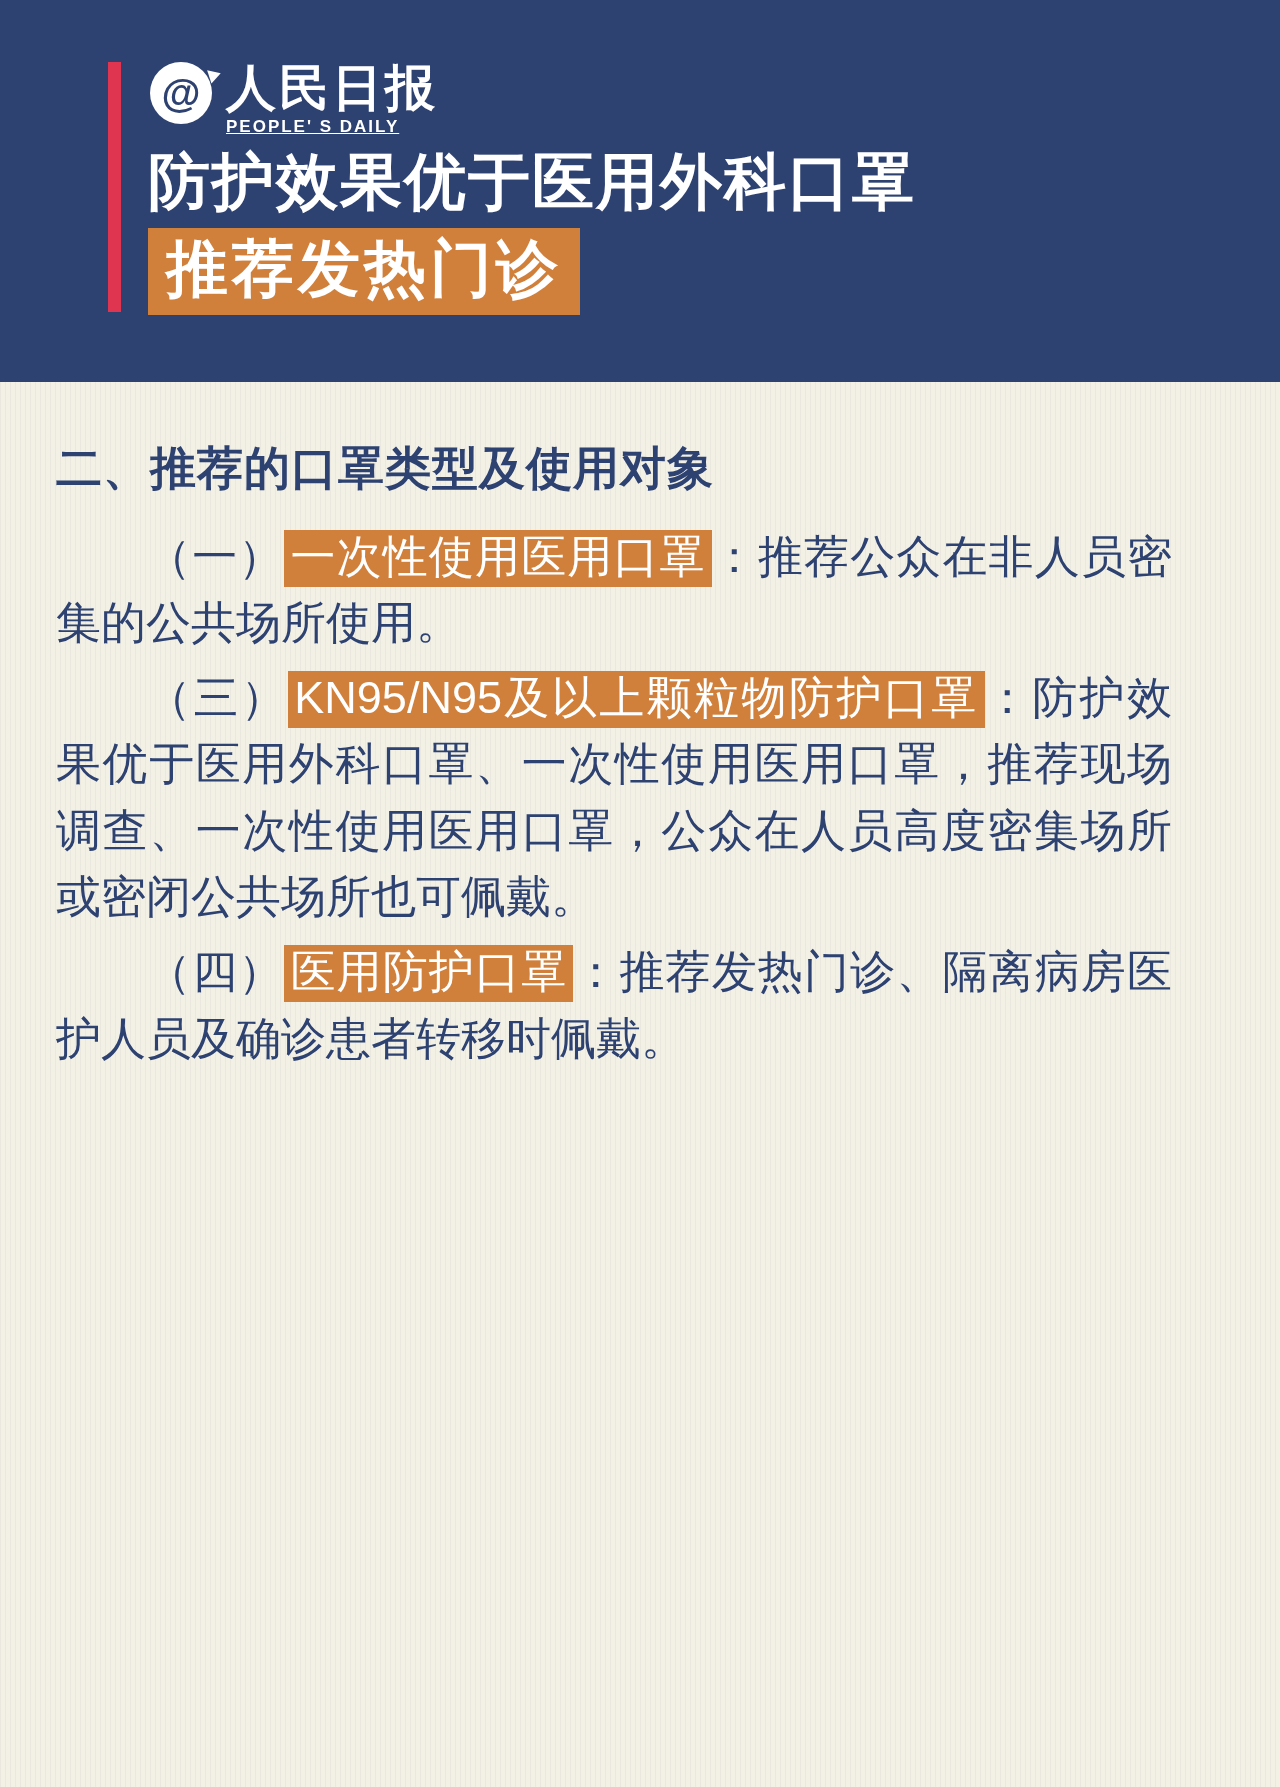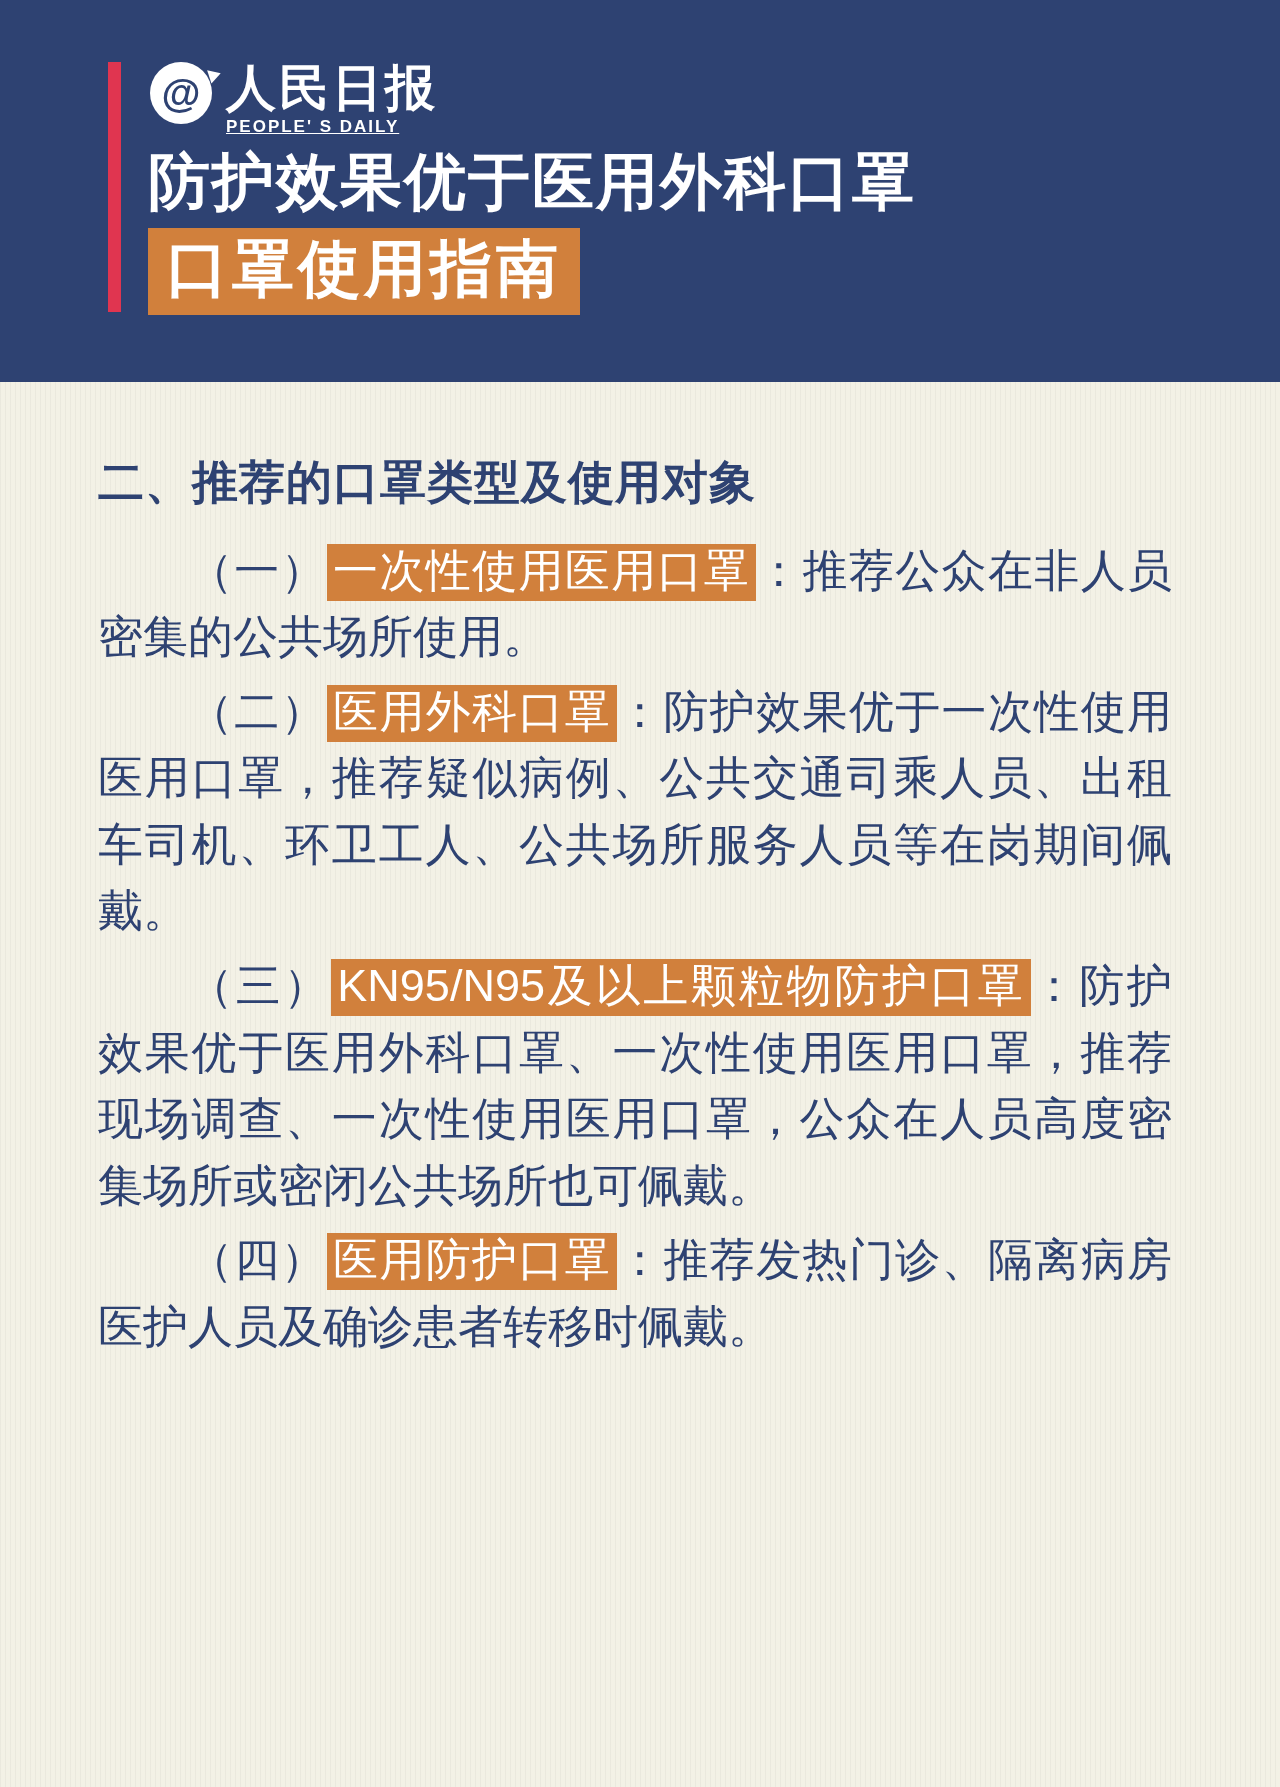--- a/index.html
+++ b/index.html
@@ -124,23 +124,23 @@
     font-weight: bold;
     letter-spacing: 4px;
     padding: 8px 18px 14px 18px;
     line-height: 1.05;
   }
 
   
   .content {
     position: absolute;
     left: 0;
-    top: 396px;
-    width: 1280px;
-    padding: 58px 108px 0 98px;
+    top: 382px;
+    width: 1280px;
+    padding: 58px 108px 0 56px;
     box-sizing: border-box;
   }
 
   .section-heading {
     color: #2e4272;
     font-size: 46px;
     font-weight: bold;
     letter-spacing: 1px;
     margin: 0 0 26px 0;
     line-height: 1.25;
@@ -180,34 +180,31 @@
       </div>
       <div class="brand-text">
         <div class="brand-cn">人民日报</div>
         <div class="brand-en">PEOPLE' S DAILY</div>
       </div>
     </div>
 
     <div class="header-title">防护效果优于医用外科口罩</div>
 
     <div class="header-subtitle-wrap">
-      <span class="header-subtitle">口罩使用指南</span>
+      <span class="header-subtitle">推荐发热门诊</span>
     </div>
   </div>
 
   <div class="content">
     <h2 class="section-heading">二、推荐的口罩类型及使用对象</h2>
 
     <p class="para">
       <span>（一）</span><span class="hl">一次性使用医用口罩</span><span>：推荐公众在非人员密集的公共场所使用。</span>
     </p>
 
-    <p class="para">
-      <span>（二）</span><span class="hl">医用外科口罩</span><span>：防护效果优于一次性使用医用口罩，推荐疑似病例、公共交通司乘人员、出租车司机、环卫工人、公共场所服务人员等在岗期间佩戴。</span>
-    </p>
 
     <p class="para">
       <span>（三）</span><span class="hl">KN95/N95及以上颗粒物防护口罩</span><span>：防护效果优于医用外科口罩、一次性使用医用口罩，推荐现场调查、一次性使用医用口罩，公众在人员高度密集场所或密闭公共场所也可佩戴。</span>
     </p>
 
     <p class="para">
       <span>（四）</span><span class="hl">医用防护口罩</span><span>：推荐发热门诊、隔离病房医护人员及确诊患者转移时佩戴。</span>
     </p>
   </div>
 

